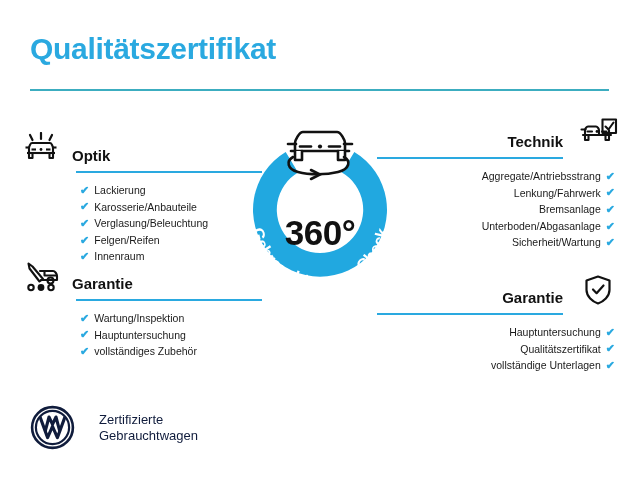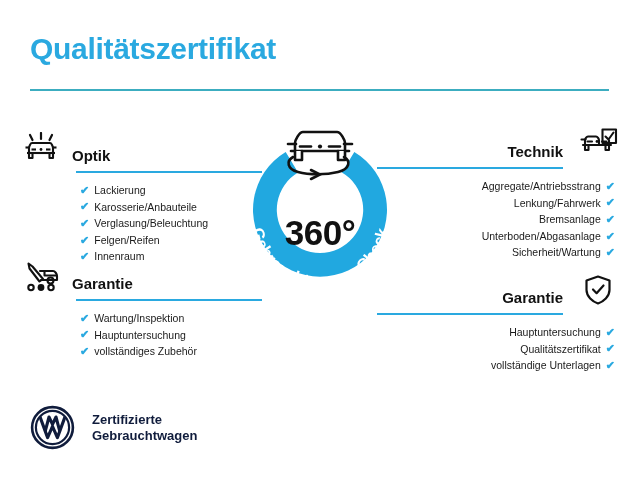--- a/index.html
+++ b/index.html
@@ -37,21 +37,21 @@
     height: 2px;
     background: #3cadc0;
   }
 
   
   .section {
     position: absolute;
   }
   .sec-optik    { left: 18px;  top: 131px; width: 250px; }
   .sec-wartung  { left: 18px;  top: 259px; width: 250px; }
-  .sec-technik  { left: 371px; top: 127px; width: 250px; text-align: center; }
+  .sec-technik  { left: 371px; top: 117px; width: 250px; text-align: center; }
   .sec-garantie { left: 371px; top: 273px; width: 250px; }
 
   .sec-head {
     position: relative;
     height: 42px;
   }
   .sec-head-inner {
     display: flex;
     align-items: flex-end;
     height: 34px;
@@ -135,23 +135,23 @@
   
   .vw-lockup {
     position: absolute;
     left: 30px;
     top: 405px;
     display: flex;
     align-items: center;
   }
   .vw-mark { width: 45px; height: 45px; flex: 0 0 45px; }
   .vw-text {
-    margin-left: 17px;
+    margin-left: 24px;
     font-size: 13px;
-    font-weight: bold;
+    font-weight: normal;
     line-height: 16px;
     color: #101c3c;
     white-space: nowrap;
   }
 </style>
 </head>
 <body>
 
 <div id="page">
 

